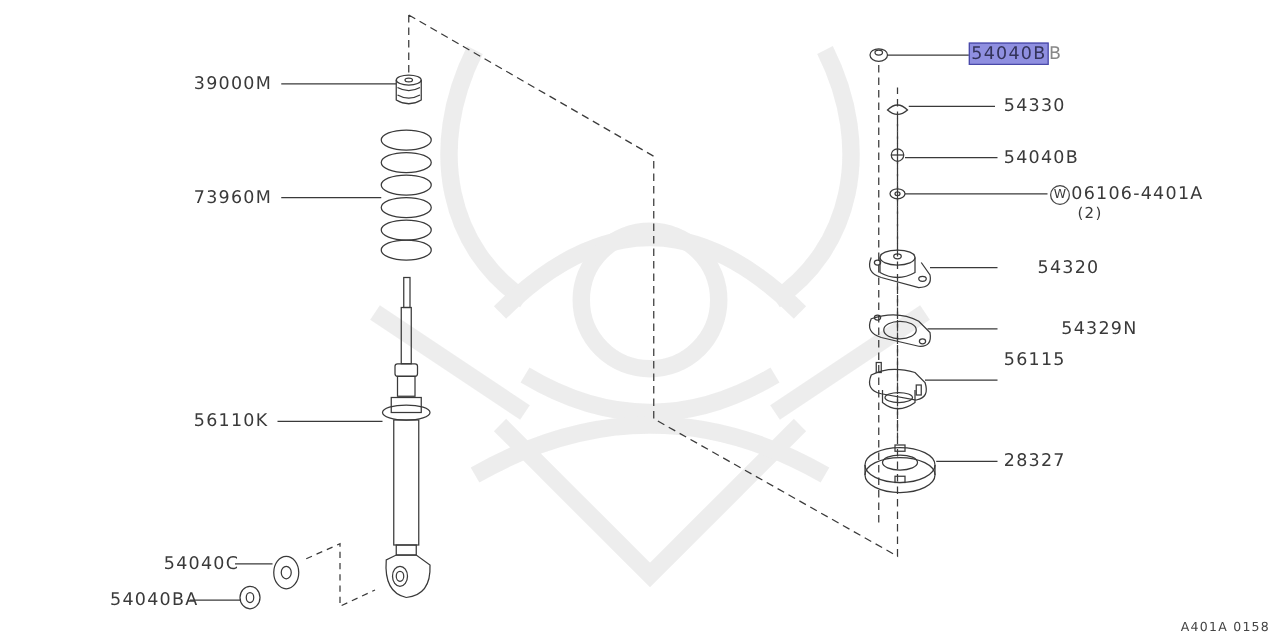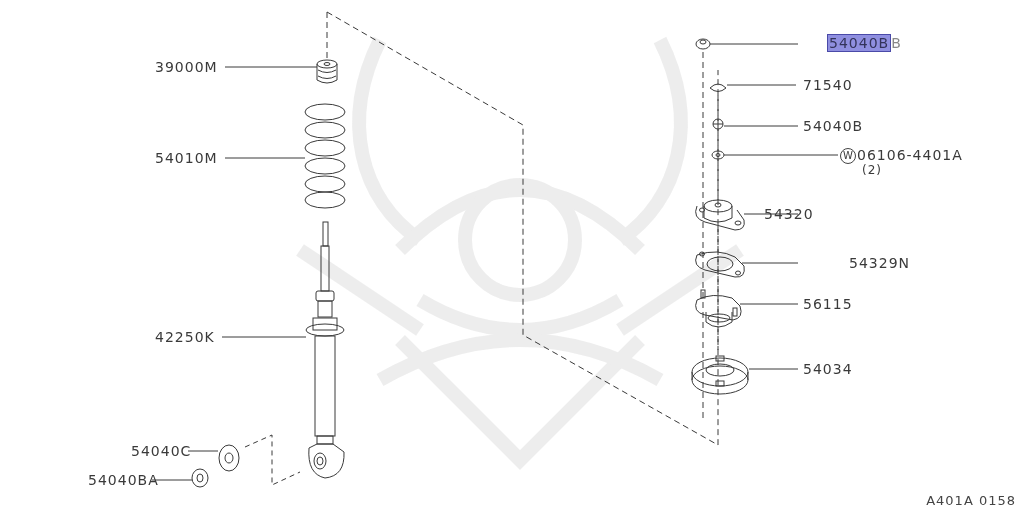--- a/index.html
+++ b/index.html
@@ -4,21 +4,21 @@
 <style>
   html, body { margin: 0; padding: 0; background: #ffffff; }
   body { width: 1024px; height: 510px; position: relative; overflow: hidden;
          font-family: "DejaVu Sans", sans-serif; color: #333; }
   #diagram { position: absolute; left: 0; top: 0; width: 1024px; height: 510px; }
   .lbl { position: absolute; font-size: 14px; letter-spacing: 1px; color: #3a3a3a;
          font-family: "DejaVu Sans", sans-serif; white-space: nowrap; line-height: 16px; }
   .lbl.small { font-size: 12px; }
   .hl { background: #8f8fe0; border: 1px solid #4a4aa8; padding: 0 1px; color: #33335a; }
   .hl-wrap { position: absolute; }
-  .ref { position: absolute; right: 8px; bottom: 2px; font-size: 13px; letter-spacing: 1px; color: #444; }
+  .ref { position: absolute; right: 8px; bottom: 2px; font-size: 10px; letter-spacing: 1px; color: #444; }
   .wcircle { display: inline-block; width: 14px; height: 14px; border: 1px solid #444; border-radius: 50%;
              font-size: 10px; line-height: 14px; text-align: center; letter-spacing: 0; margin-right: 1px; vertical-align: 1px; }
 </style>
 </head>
 <body>
 
 <svg id="diagram" viewBox="0 0 1024 510" xmlns="http://www.w3.org/2000/svg">
 
   <g fill="none" stroke="#ececec" stroke-width="14" opacity="0.9">
     <path d="M380 40 C340 120 360 200 420 240"></path>
@@ -142,32 +142,32 @@
       <ellipse cx="720" cy="370" rx="14" ry="6"></ellipse>
       <path d="M692 372 L692 380 M748 372 L748 380"></path>
       <rect x="716" y="356" width="8" height="5"></rect>
       <rect x="716" y="381" width="8" height="5"></rect>
     </g>
     <line x1="749" y1="369" x2="798" y2="369"></line>
   </g>
 </svg>
 
 <div class="lbl" style="left:155px;top:59px">39000M</div>
-<div class="lbl" style="left:155px;top:150px">54010M</div>
-<div class="lbl" style="left:155px;top:329px">42250K</div>
+<div class="lbl" style="left:155px;top:150px">73960M</div>
+<div class="lbl" style="left:155px;top:329px">56110K</div>
 <div class="lbl" style="left:131px;top:443px">54040C</div>
 <div class="lbl" style="left:88px;top:472px">54040BA</div>
 
-<div class="hl-wrap lbl" style="left:827px;top:35px">
+<div class="hl-wrap lbl" style="left:775px;top:35px">
   <span class="hl">54040B</span><span style="color:#888">B</span>
 </div>
-<div class="lbl" style="left:803px;top:77px">71540</div>
+<div class="lbl" style="left:803px;top:77px">54330</div>
 <div class="lbl" style="left:803px;top:118px">54040B</div>
 <div class="lbl" style="left:840px;top:147px">
   <span class="wcircle">W</span><span>06106-4401A</span>
 </div>
 <div class="lbl small" style="left:862px;top:162px">(2)</div>
-<div class="lbl" style="left:764px;top:206px">54320</div>
+<div class="lbl" style="left:830px;top:206px">54320</div>
 <div class="lbl" style="left:849px;top:255px">54329N</div>
-<div class="lbl" style="left:803px;top:296px">56115</div>
-<div class="lbl" style="left:803px;top:361px">54034</div>
+<div class="lbl" style="left:803px;top:280px">56115</div>
+<div class="lbl" style="left:803px;top:361px">28327</div>
 
 <div class="ref">A401A 0158</div>
 
 </body></html>

